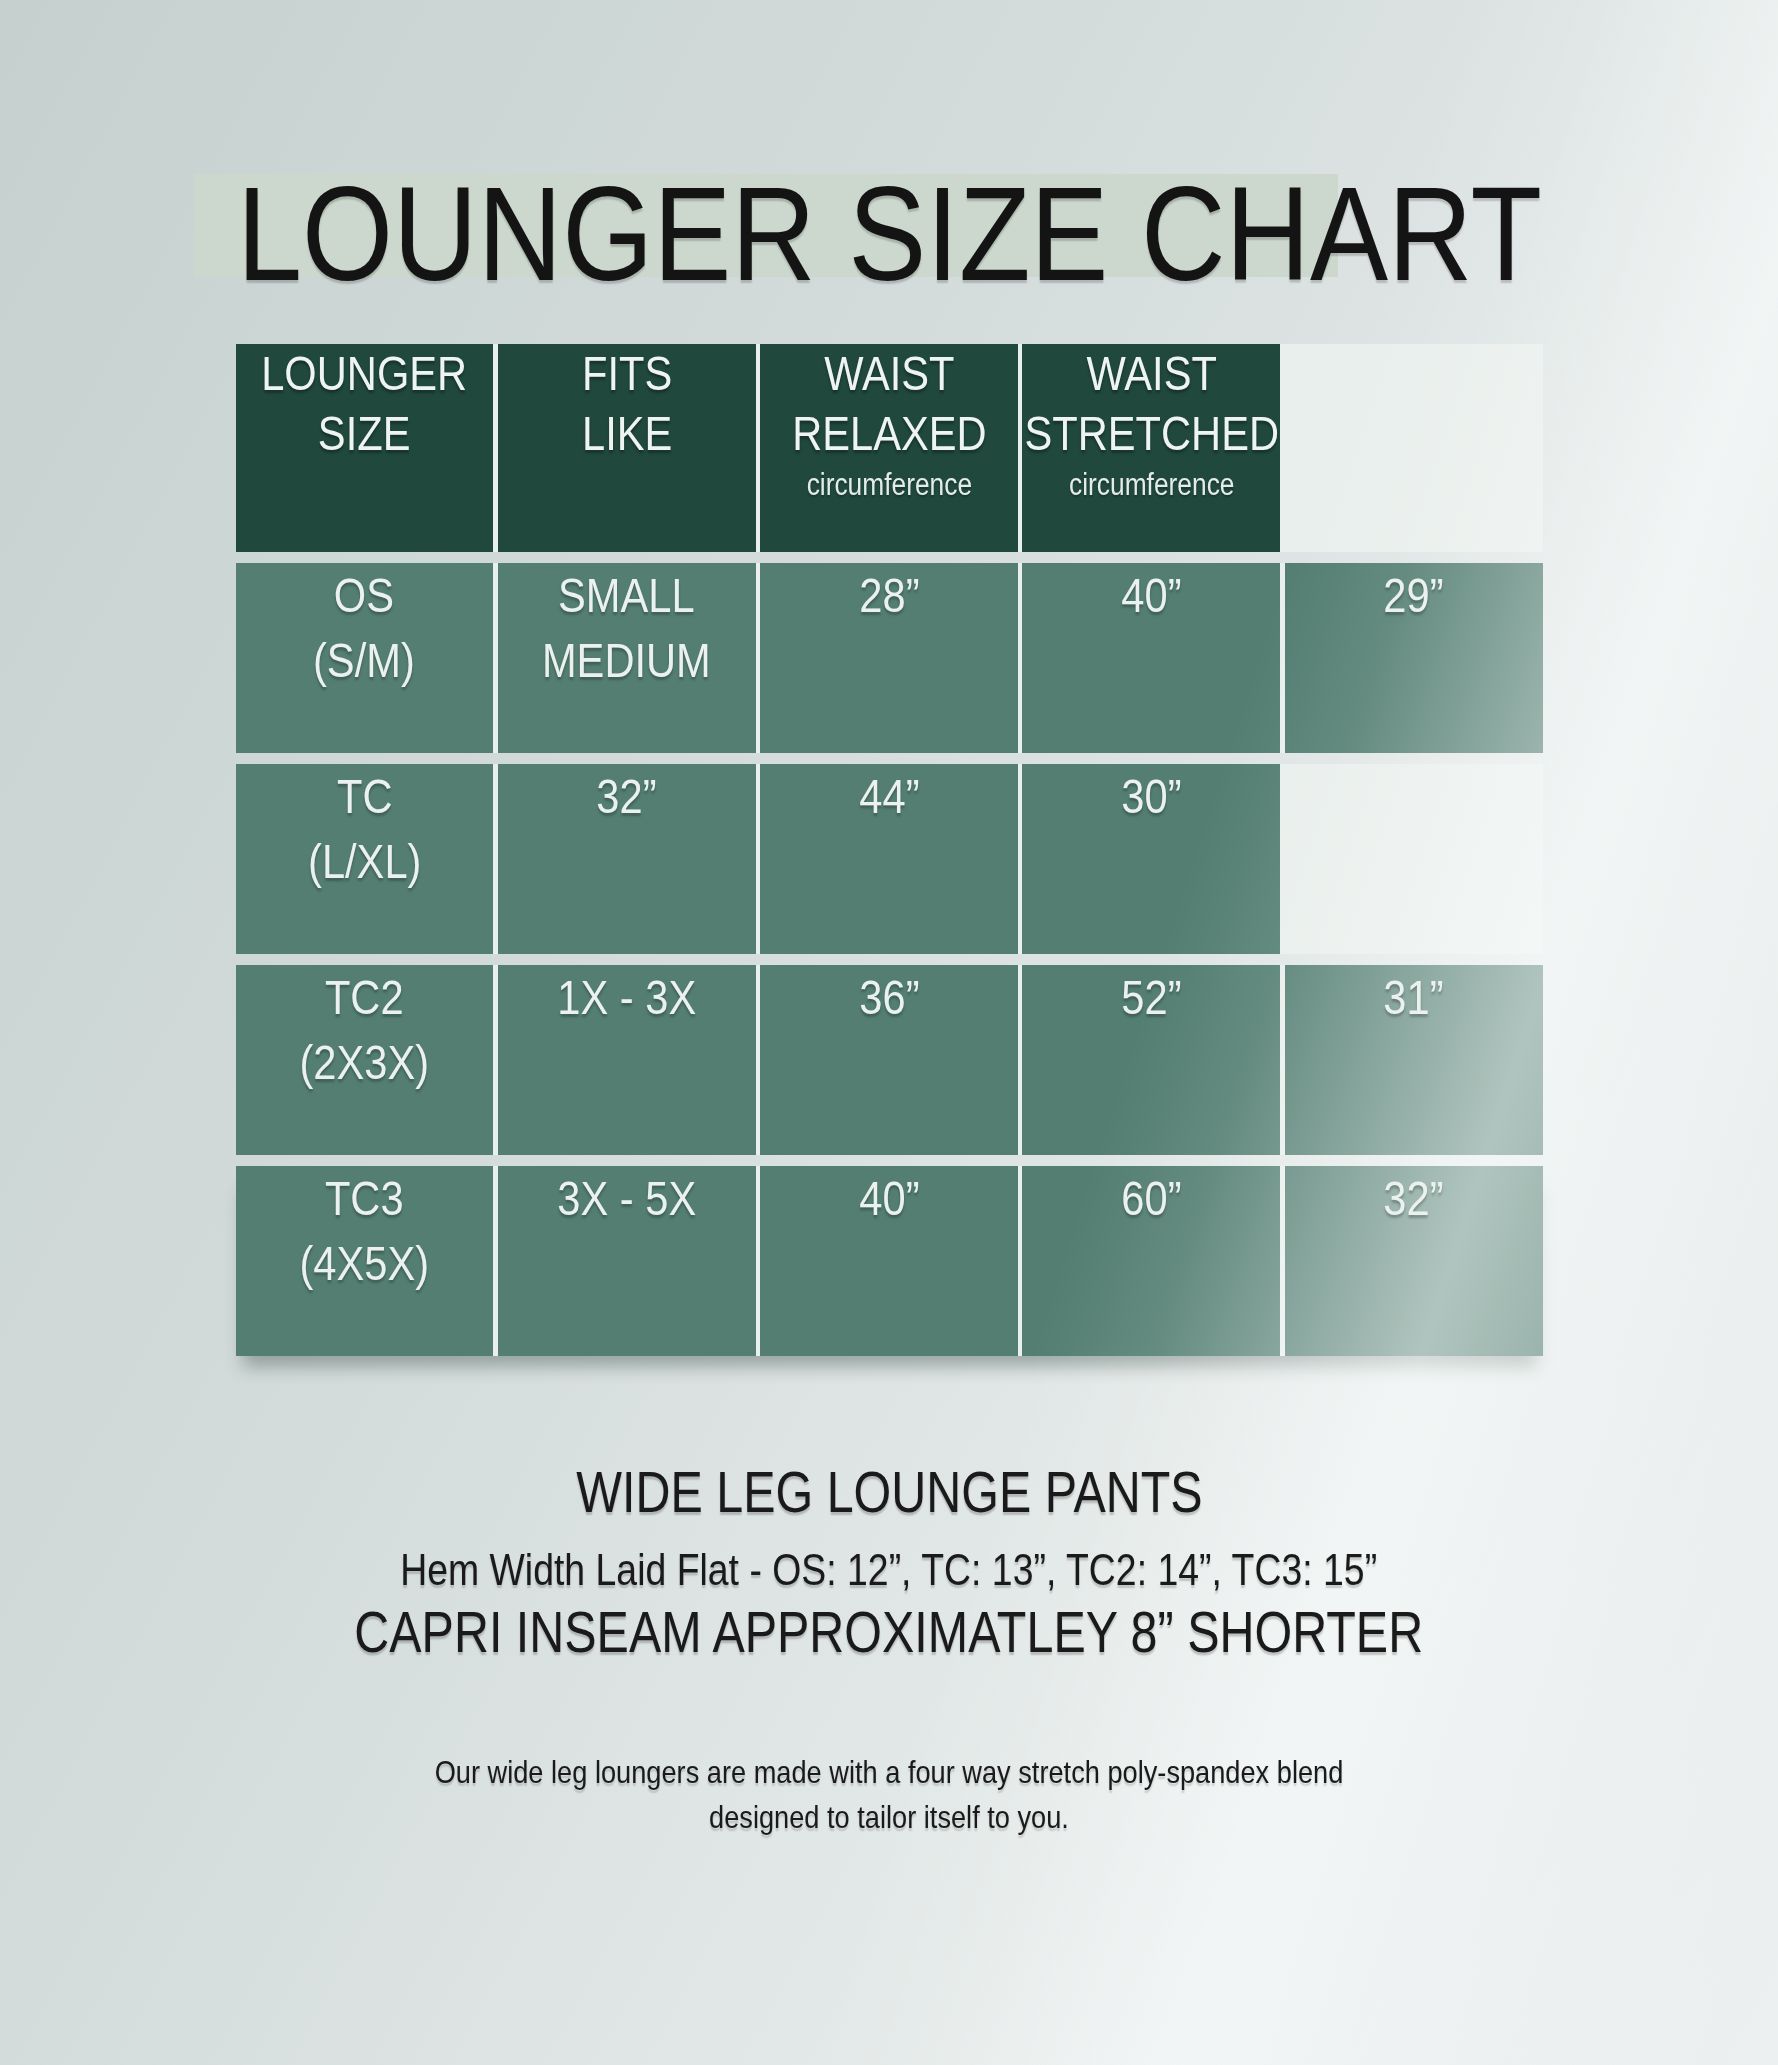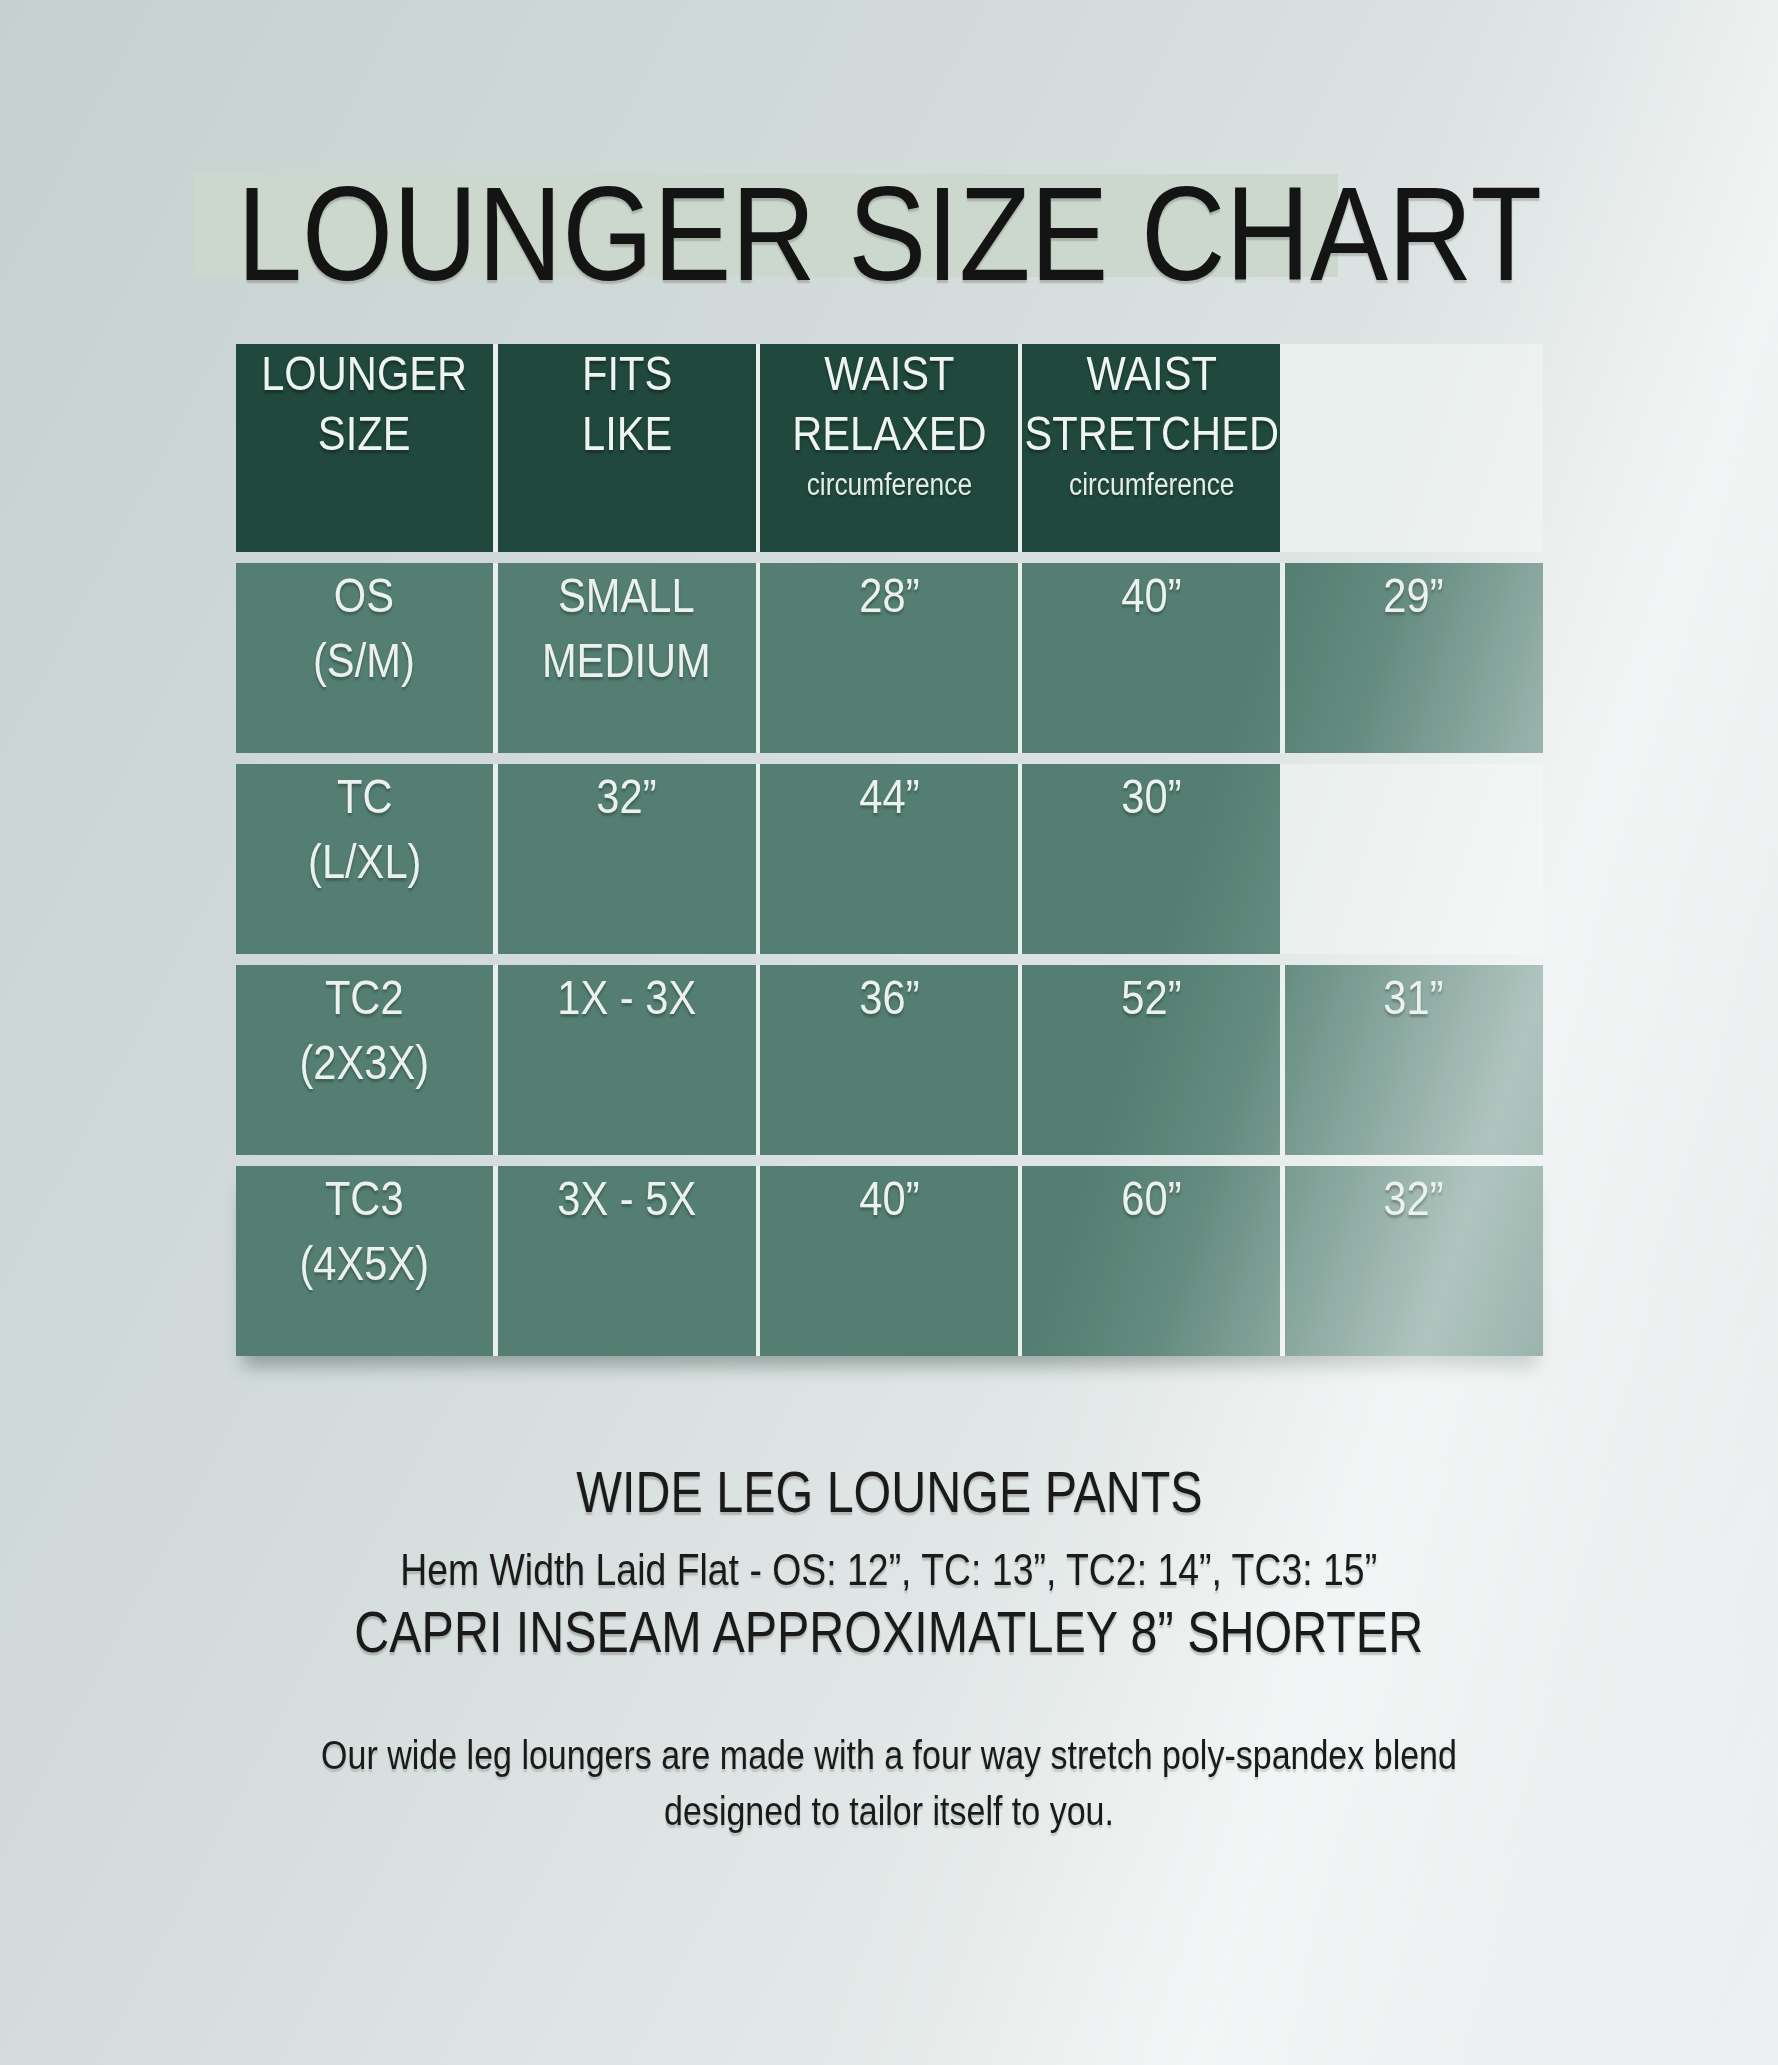--- a/index.html
+++ b/index.html
@@ -41,21 +41,21 @@
   .hline { font-size:49px; line-height:1.22; color:#eef4f1; text-shadow:0 2.7px 2.7px rgba(0,0,0,0.30); }
   .hsub  { font-size:31px; line-height:1.15; margin-top:3.7px; color:#e3ecE9; color:#e3ece9; text-shadow:0 1.8px 1.8px rgba(0,0,0,0.25); }
   .hsub:empty { display:none; }
   .cline { font-size:49px; line-height:1.32; color:#eaf1ee; text-shadow:0 2.7px 2.7px rgba(0,0,0,0.25); }
   .cline:empty { display:none; }
   
   .footer { text-align:center; color:#1a1a1a; }
   .f-heading1 { margin-top:102px; font-size:57px; line-height:1.2; text-shadow:0 2.7px 1.8px rgba(0,0,0,0.20); }
   .f-sub      { margin-top:14.6px;  font-size:44px; line-height:1.3; text-shadow:0 2.7px 1.8px rgba(0,0,0,0.18); }
   .f-heading2 {  font-size:57px; line-height:1.2; text-shadow:0 2.7px 1.8px rgba(0,0,0,0.20); }
-  .f-note     { margin-top:60px;  font-size:40px; line-height:1.42; text-shadow:0 2.7px 1.8px rgba(0,0,0,0.16); }
+  .f-note     { margin-top:83px;  font-size:32px; line-height:1.42; text-shadow:0 2.7px 1.8px rgba(0,0,0,0.16); }
 </style>
 </head>
 <body>
 
 <div class="page">
   <div class="streak"></div>
 
   <div class="title-wrap">
     <div class="title-highlight"></div>
     <h1 class="title"><span class="cond cx88">LOUNGER SIZE CHART</span></h1>

